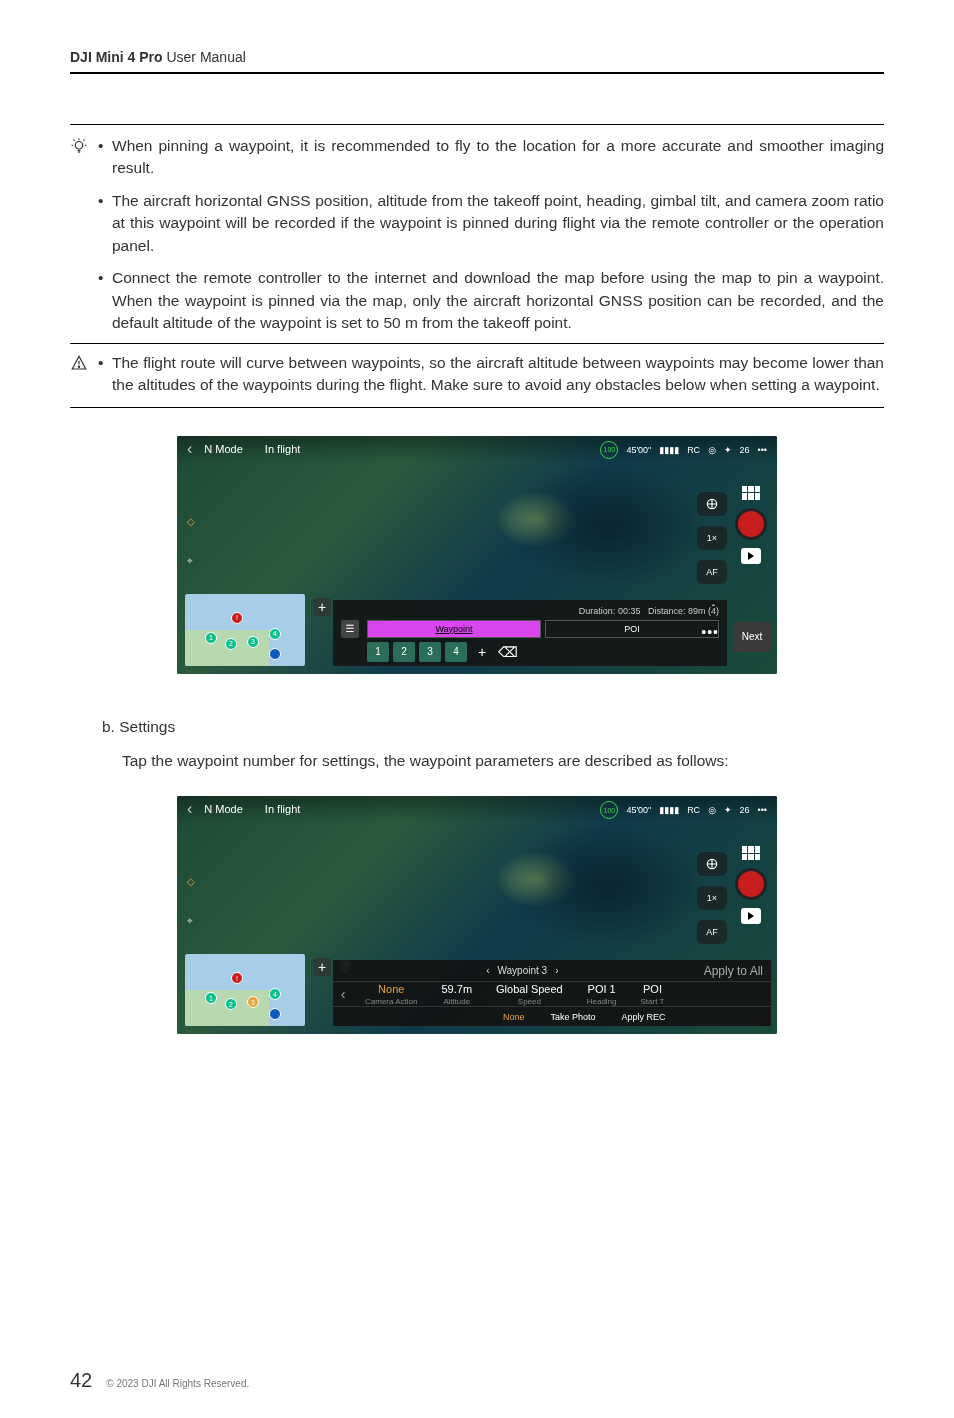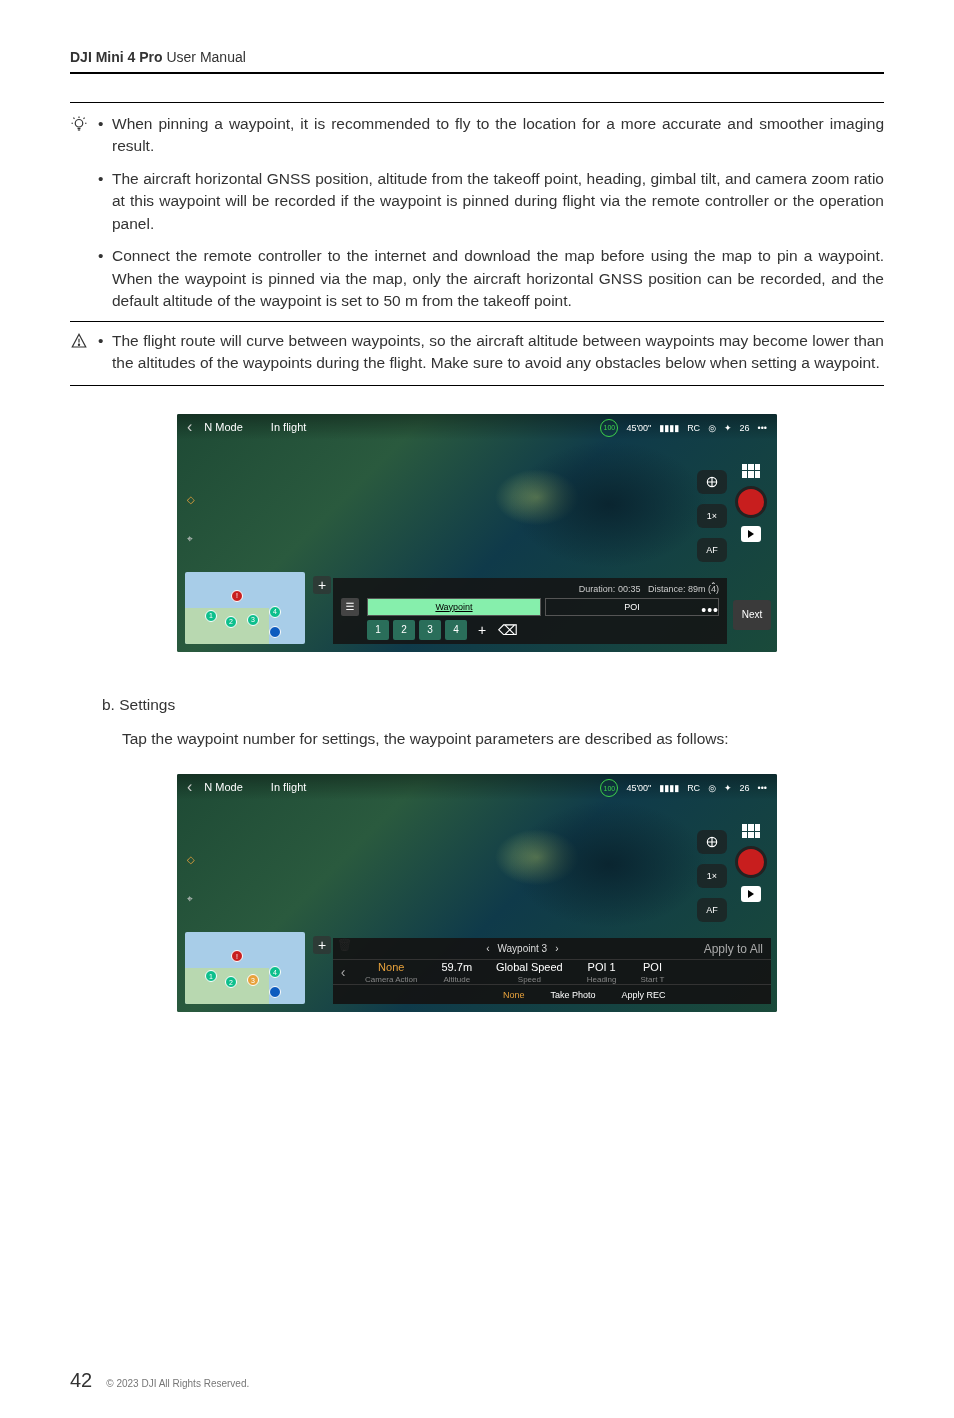--- a/index.html
+++ b/index.html
@@ -8,21 +8,21 @@
     color: #333;
     background: #fff;
     width: 954px;
     height: 1418px;
     padding: 48px 70px 30px 70px;
     position: relative;
   }
   .header {
     border-bottom: 2px solid #000;
     padding-bottom: 6px;
-    margin-bottom: 28px;
+    margin-bottom: 50px;
   }
   .header-text { font-size: 14px; }
   .header-text .bold { font-weight: 700; }
   .note-block {
     border-top: 1px solid #000;
     border-bottom: 1px solid #000;
     display: flex;
     padding: 10px 0 8px 0;
     margin-bottom: 0;
   }
@@ -69,21 +69,21 @@
   }
   .sc-topbar {
     position: absolute; top: 0; left: 0; right: 0;
     height: 26px;
     display: flex; align-items: center;
     padding: 0 10px;
     font-size: 10px;
     background: linear-gradient(180deg, rgba(0,0,0,0.35), transparent);
   }
   .sc-back { font-size: 16px; color: #ccc; margin-right: 12px; }
-  .sc-mode { margin-right: 28px; font-size: 11px; text-align: right; }
+  .sc-mode { margin-right: 22px; font-size: 11px; text-align: right; }
   .sc-status { font-size: 11px; }
   .sc-top-right {
     position: absolute; right: 10px; top: 5px;
     display: flex; align-items: center; gap: 8px;
     font-size: 9px;
   }
   .sc-batt-ring {
     width: 18px; height: 18px; border: 1.5px solid #3dd14a; border-radius: 50%;
     display: flex; align-items: center; justify-content: center;
     font-size: 7px; color: #3dd14a;
@@ -146,21 +146,21 @@
   }
   .sc-bottom-strip {
     position:absolute; left:156px; right:50px; bottom:8px; height:66px;
     background: rgba(20,20,20,0.88);
     padding: 4px 8px;
   }
   .sc-bs-top { font-size:9px; text-align:right; color:#ccc; padding:2px 0 4px; }
   .sc-bs-tabs { display:flex; gap:4px; margin-bottom:4px; align-items:center; }
   .sc-bs-tabs .listicon { width:18px; height:18px; background:#444; border-radius:2px; display:flex; align-items:center; justify-content:center; margin-right:4px; }
   .sc-bs-tabs .tab { flex:1; height:18px; border:1px solid #555; display:flex; align-items:center; justify-content:center; font-size:9px; }
-  .sc-bs-tabs .tab.active { background:#86efac; color:#000;text-decoration:underline; }
+  .sc-bs-tabs .tab.active { background:#d946ef; color:#000;text-decoration:underline; }
   .sc-bs-nums { display:flex; gap:4px; align-items:center; padding-left:26px; }
   .sc-bs-nums .n { width:22px; height:20px; background:#2a6e5a; border-radius:2px; display:flex; align-items:center; justify-content:center; font-size:10px; }
   .sc-bs-nums .act { width:22px; height:20px; display:flex; align-items:center; justify-content:center; font-size:14px; }
   .sc-bs-more { position:absolute; right:8px; top:24px; font-size:14px; letter-spacing:1px; }
   .sc-bs-caret { position:absolute; right:12px; top:4px; font-size:10px; }
 
   
   .sc-settings-strip {
     position:absolute; left:156px; right:6px; bottom:8px; height:66px;
     background: rgba(20,20,20,0.92);

